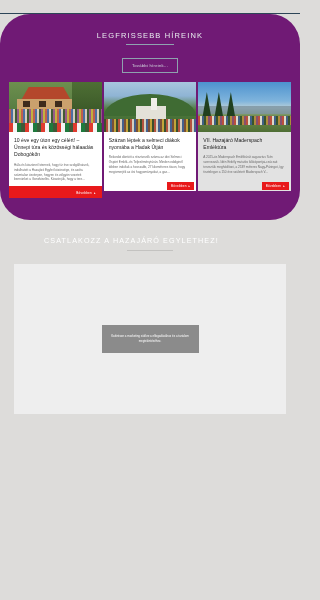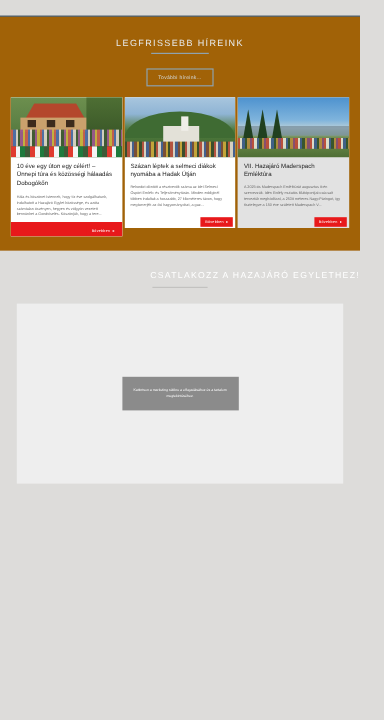--- a/index.html
+++ b/index.html
@@ -12,23 +12,24 @@
 
   
   .top-strip {
     height: 14px;
     background: #dcdbd9;
     border-bottom: 1px solid #2c4557;
   }
 
   
   .news-section {
-    background: #a16207;
-    padding: 12px 0 12px 0;
+    background: #701a75;
+    padding: 12px 0 22px 0;
     min-height: 194px;
+    border-radius: 30px;
   }
   .section-title {
     color: #e8ecef;
     font-size: 7.5px;
     letter-spacing: 1.15px;
     text-align: center;
     font-weight: 400;
     padding-top: 5px;
   }
   .title-rule {
@@ -168,22 +169,23 @@
   
   .join-section {
     background: #dddcda;
     padding: 16px 0 0 0;
     height: 392px;
   }
   .join-title {
     color: #ffffff;
     font-size: 7.2px;
     letter-spacing: 1.1px;
-    text-align: right;
+    text-align: left;
     font-weight: 400;
+    padding-left: 44px;
   }
   .join-rule {
     width: 46px; height: 1px;
     background: #c3c2c0;
     margin: 5px auto 0 auto;
   }
   .join-panel {
     margin: 13px 14px 0 14px;
     background: #eeeeee;
     height: 150px;

